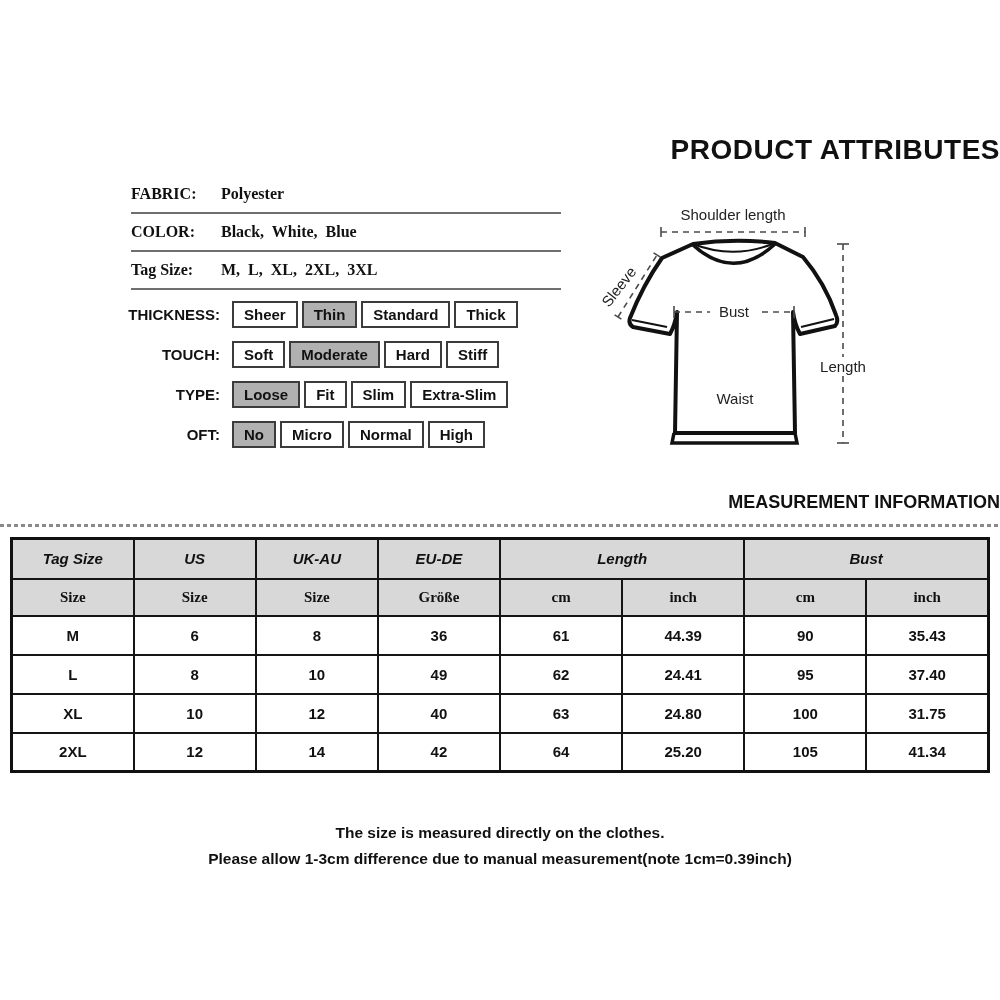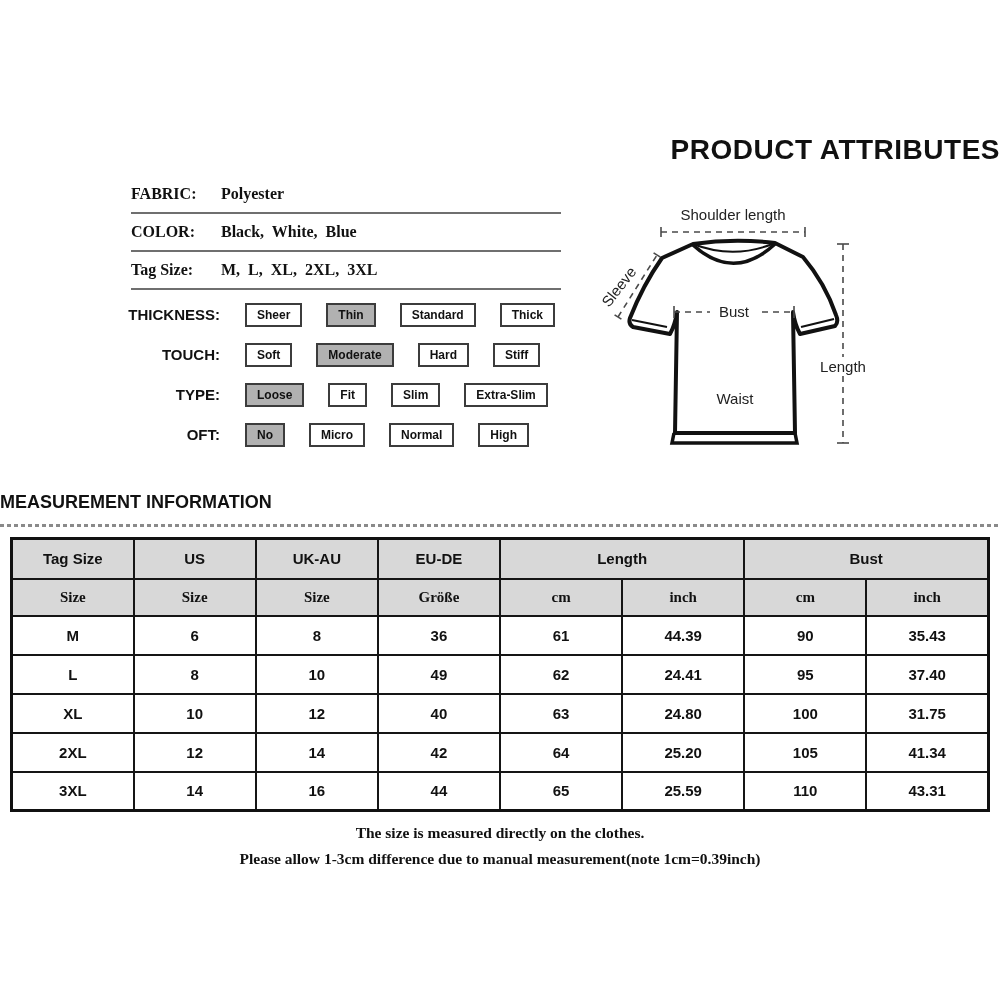--- a/index.html
+++ b/index.html
@@ -13,70 +13,70 @@
   }
   .page { position:absolute; inset:0; }
 
   
   .main-title {
     position:absolute; top:134px; left:0; width:1000px;
     text-align:right; font-size:28px; font-weight:bold; letter-spacing:0.5px;
   }
   .section-title {
     position:absolute; top:492px; left:0; width:1000px;
-    text-align:left; font-size:18px; font-weight:bold;
+    text-align:right; font-size:18px; font-weight:bold;
   }
 
   
   .specs { position:absolute; left:131px; top:176px; width:430px; }
   .spec-row {
     height:38px; display:flex; align-items:center;
     border-bottom:2px solid #6f6f6f;
     font-size:16px;
     font-family:Liberation Serif, serif;
   }
   .spec-label { width:90px; flex:0 0 90px; }
   .spec-value { flex:1; }
 
   
   .option-rows { position:absolute; left:118px; top:299px; }
-  .option-row { display:flex; align-items:center; height:31px; margin-bottom:9px;gap:13px; }
+  .option-row { display:flex; align-items:center; height:31px; margin-bottom:9px; }
   .option-label { width:114px; flex:0 0 114px; text-align:right; padding-right:12px; font-size:15px; }
   .chip {
     display:inline-flex; align-items:center; justify-content:center;
     border:2px solid #3c3c3c; background:#fff;
-    padding:3px 10px; margin-right:11px;
-    font-size:12px; font-weight:bold; white-space:nowrap;
+    padding:3px 10px; margin-right:4px;
+    font-size:15px; font-weight:bold; white-space:nowrap;
   }
   .chip.selected { background:var(--selected-bg,#b1b1b1); }
 
   
   .diagram { position:absolute; left:595px; top:193px; width:400px; height:280px; }
   .diagram text { font-family:"Liberation Sans","DejaVu Sans",sans-serif; font-size:15px; font-weight:normal; fill:#222; }
 
   
   .dotted-sep {
     position:absolute; left:0; top:524px; width:1000px; height:3px;
     background:repeating-linear-gradient(90deg,#8a8a8a 0 4px,transparent 4px 7px);
   }
 
   
   .size-table {
     position:absolute; left:10px; top:537px; width:980px;
     border-collapse:collapse; table-layout:fixed;
     font-size:15px; font-weight:bold; text-align:center;
   }
   .size-table th, .size-table td { border:2px solid #151515; }
-  .size-table thead tr:first-child th { height:40px; background:var(--header-bg,#d8d8d8); }
+  .size-table thead tr:first-child th { height:40px; background:var(--header-bg,#d8d8d8);font-style:italic; }
   .size-table thead tr:last-child  th { height:37px; background:var(--header-bg,#d8d8d8);font-family:Liberation Serif, serif; }
   .size-table tbody td { height:39px; background:#fff; }
   .size-table { border:3px solid #111; }
 
   
-  .notes { position:absolute; top:820px; left:0; width:1000px; text-align:center; font-size:15.5px;font-family:Liberation Serif, serif; }
+  .notes { position:absolute; top:820px; left:0; width:1000px; text-align:center; font-size:15.5px; }
   .notes .note-line { line-height:26px; }
 </style>
 </head>
 <body>
 
 <div class="page">
 
   <h1 class="main-title">PRODUCT ATTRIBUTES</h1>
 
   <div class="specs">
@@ -223,30 +223,20 @@
         <tr>
           <td>2XL</td>
           <td>12</td>
           <td>14</td>
           <td>42</td>
           <td>64</td>
           <td>25.20</td>
           <td>105</td>
           <td>41.34</td>
         </tr>
-        <tr>
-          <td>3XL</td>
-          <td>14</td>
-          <td>16</td>
-          <td>44</td>
-          <td>65</td>
-          <td>25.59</td>
-          <td>110</td>
-          <td>43.31</td>
-        </tr>
       </tbody>
   </table>
 
   <div class="notes">
     <div class="note-line">The size is measured directly on the clothes.</div>
     <div class="note-line">Please allow 1-3cm difference due to manual measurement(note 1cm=0.39inch)</div>
   </div>
 
 </div>
 

